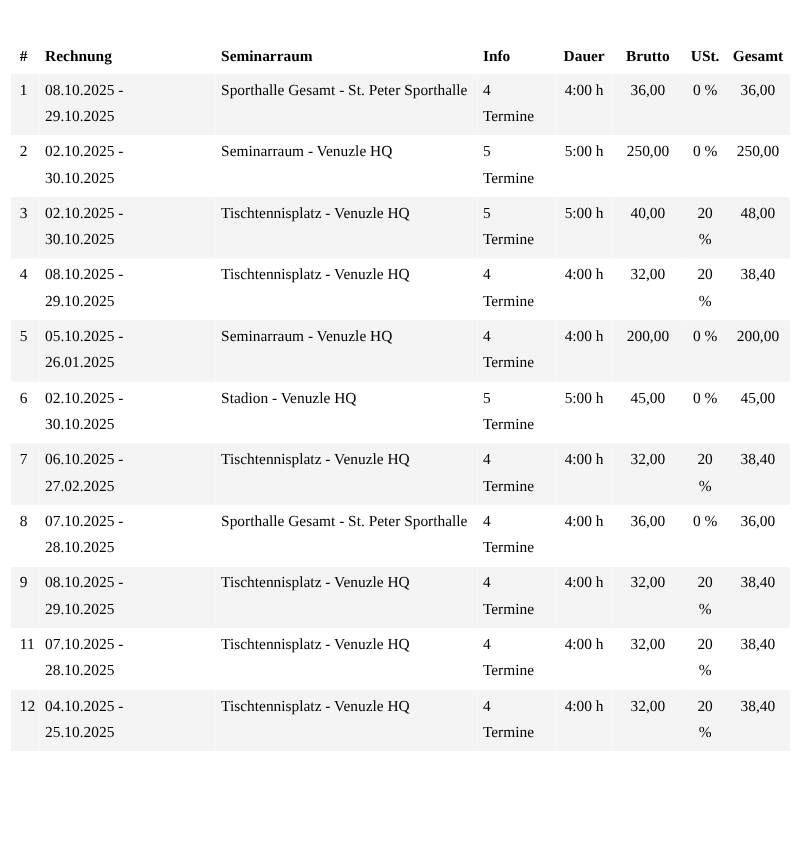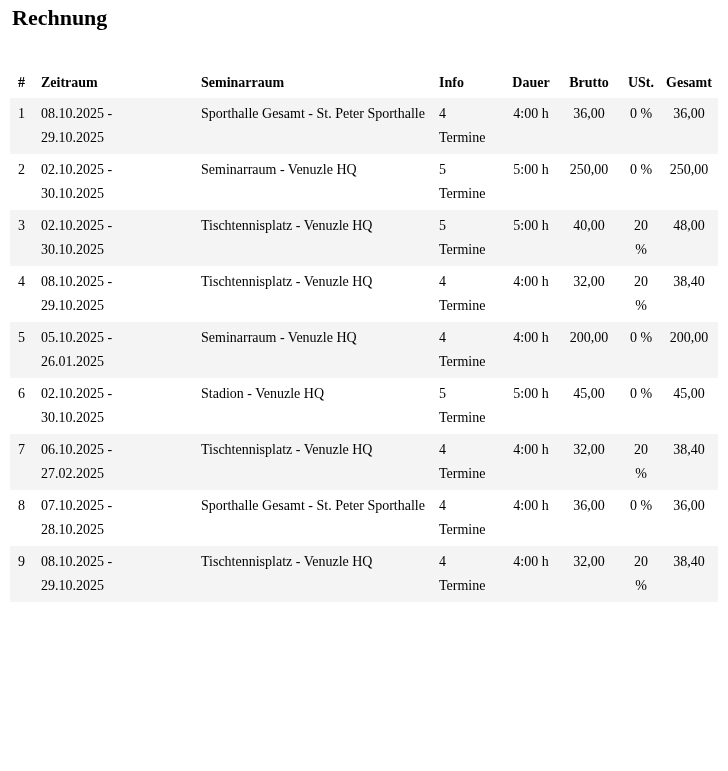--- a/index.html
+++ b/index.html
@@ -49,37 +49,36 @@
   }
   th.col-num, td.col-num { padding-left: 8px; }
   th.right, td.right { text-align: center; }
   tbody tr:nth-child(odd) { background: var(--stripe); }
   .line { display: block; }
 </style>
 </head>
 <body>
 
 <div class="page">
-  <h1 class="page-title">Rechnung</h1>
 
   <table class="invoice-table">
     <colgroup>
       <col class="c-num">
         <col class="c-zeitraum">
         <col class="c-bez">
         <col class="c-info">
       <col class="c-dauer">
         <col class="c-netto">
         <col class="c-ust">
         <col class="c-brutto">
     </colgroup>
     <thead>
       <tr>
         <th class="col-num">#</th>
-        <th>Zeitraum</th>
+        <th>Rechnung</th>
         <th>Seminarraum</th>
         <th>Info</th>
         <th class="right">Dauer</th>
         <th class="right">Brutto</th>
         <th class="right">USt.</th>
         <th class="right">Gesamt</th>
       </tr>
     </thead>
     <tbody>
         <tr>
@@ -219,15 +218,47 @@
           <td>Tischtennisplatz - Venuzle HQ</td>
           <td>
             <span class="line">4</span>
             <span class="line">Termine</span>
           </td>
           <td class="right">4:00 h</td>
           <td class="right">32,00</td>
           <td class="right">20 %</td>
           <td class="right">38,40</td>
         </tr>
+        <tr>
+          <td class="col-num">11</td>
+          <td>
+            <span class="line">07.10.2025 -</span>
+            <span class="line">28.10.2025</span>
+          </td>
+          <td>Tischtennisplatz - Venuzle HQ</td>
+          <td>
+            <span class="line">4</span>
+            <span class="line">Termine</span>
+          </td>
+          <td class="right">4:00 h</td>
+          <td class="right">32,00</td>
+          <td class="right">20 %</td>
+          <td class="right">38,40</td>
+        </tr>
+        <tr>
+          <td class="col-num">12</td>
+          <td>
+            <span class="line">04.10.2025 -</span>
+            <span class="line">25.10.2025</span>
+          </td>
+          <td>Tischtennisplatz - Venuzle HQ</td>
+          <td>
+            <span class="line">4</span>
+            <span class="line">Termine</span>
+          </td>
+          <td class="right">4:00 h</td>
+          <td class="right">32,00</td>
+          <td class="right">20 %</td>
+          <td class="right">38,40</td>
+        </tr>
       </tbody>
   </table>
 </div>
 
 </body></html>

